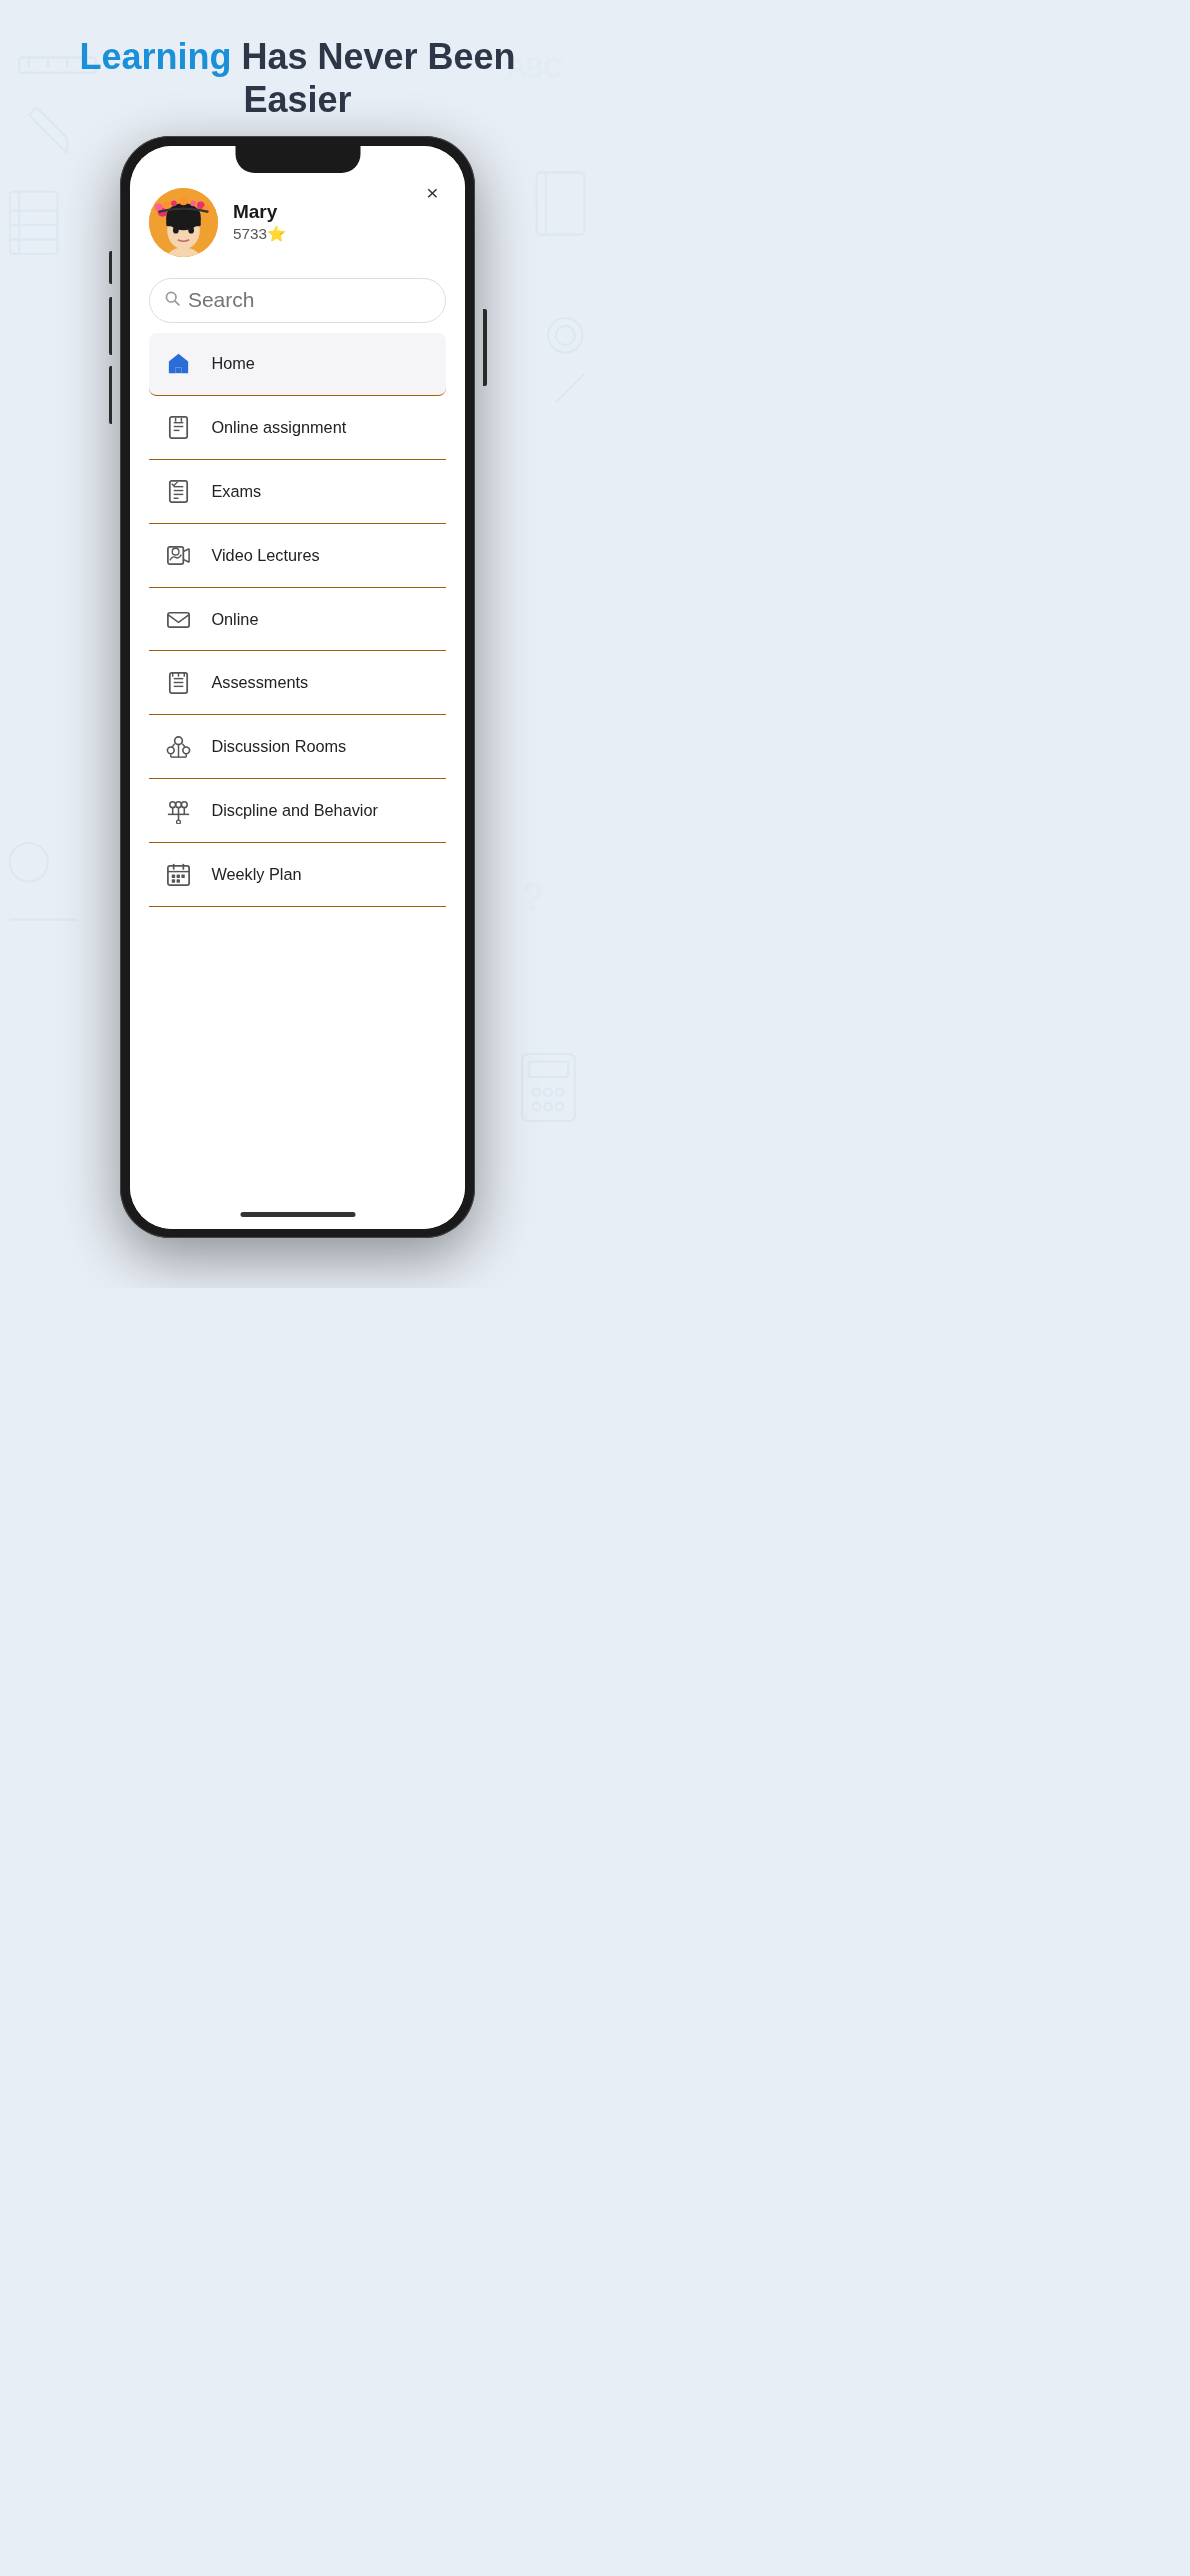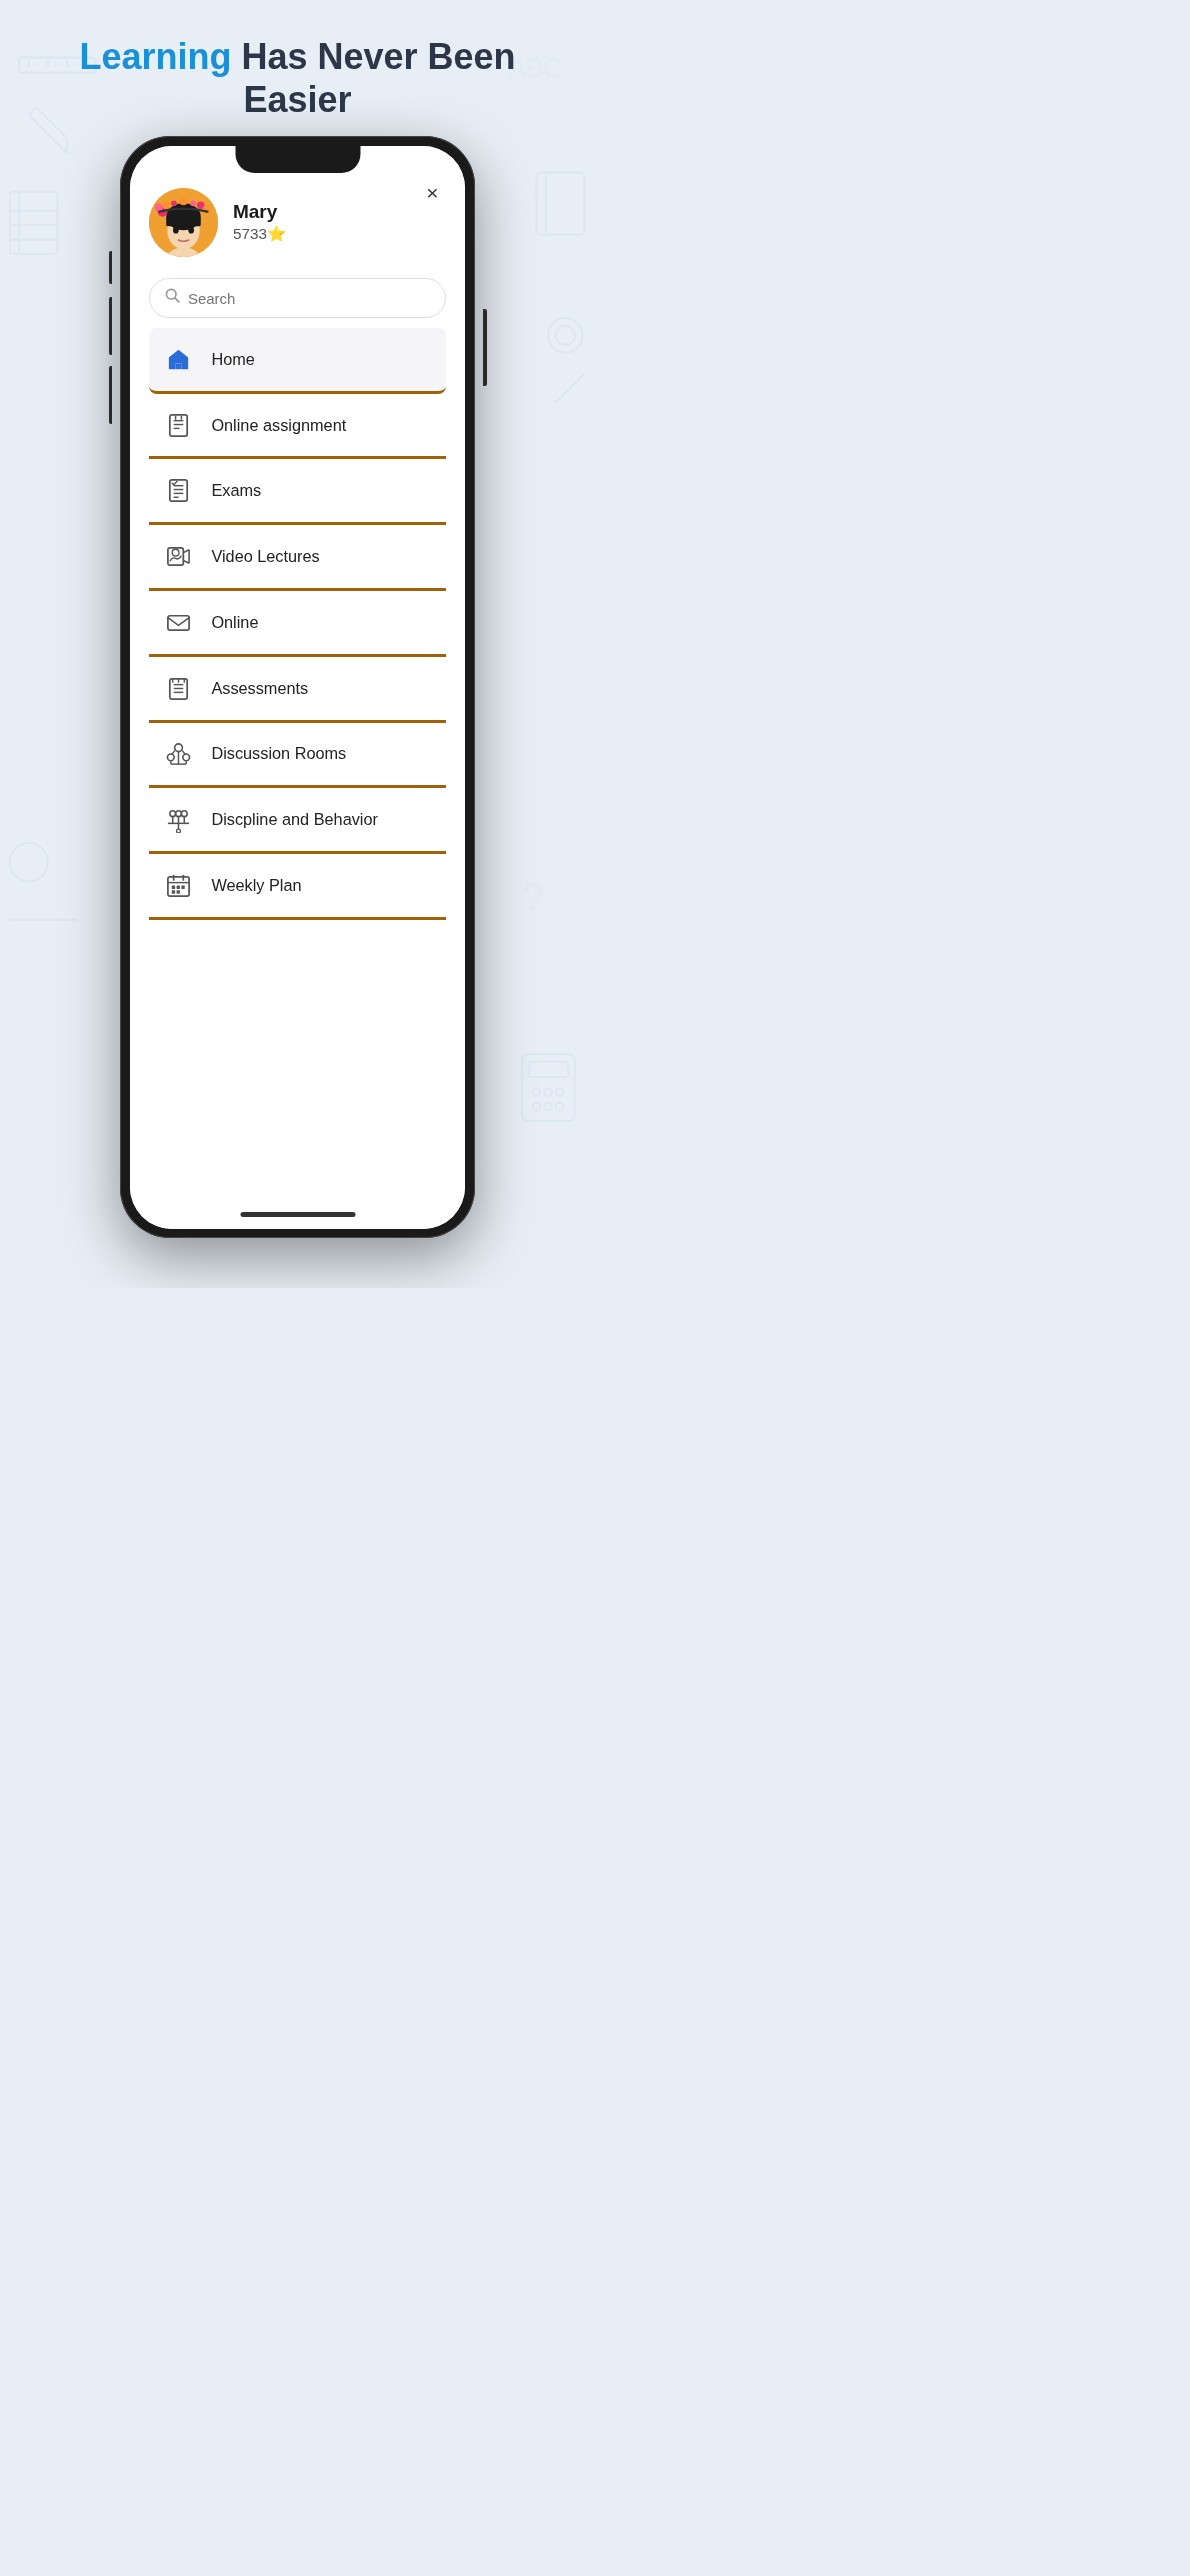--- a/index.html
+++ b/index.html
@@ -198,36 +198,36 @@
 
     .search-icon {
       color: #999;
       margin-right: 7.7px;
       font-size: 15.3px;
     }
 
     .search-input {
       border: none;
       outline: none;
-      font-size: 15px;
+      font-size: 21px;
       color: #14532d;
       width: 100%;
       background: transparent;
     }
 
     
     .menu-list {
       list-style: none;
     }
 
     .menu-item {
       display: flex;
       align-items: center;
       padding: 13.4px 11.5px;
-      border-bottom: 3px solid #a16207;
+      border-bottom: 1px solid #a16207;
       cursor: pointer;
     }
 
     .menu-item:first-child {
       background: #f5f5f7;
       border-radius: 7.7px;
     }
 
     .menu-icon {
       width: 36px;

